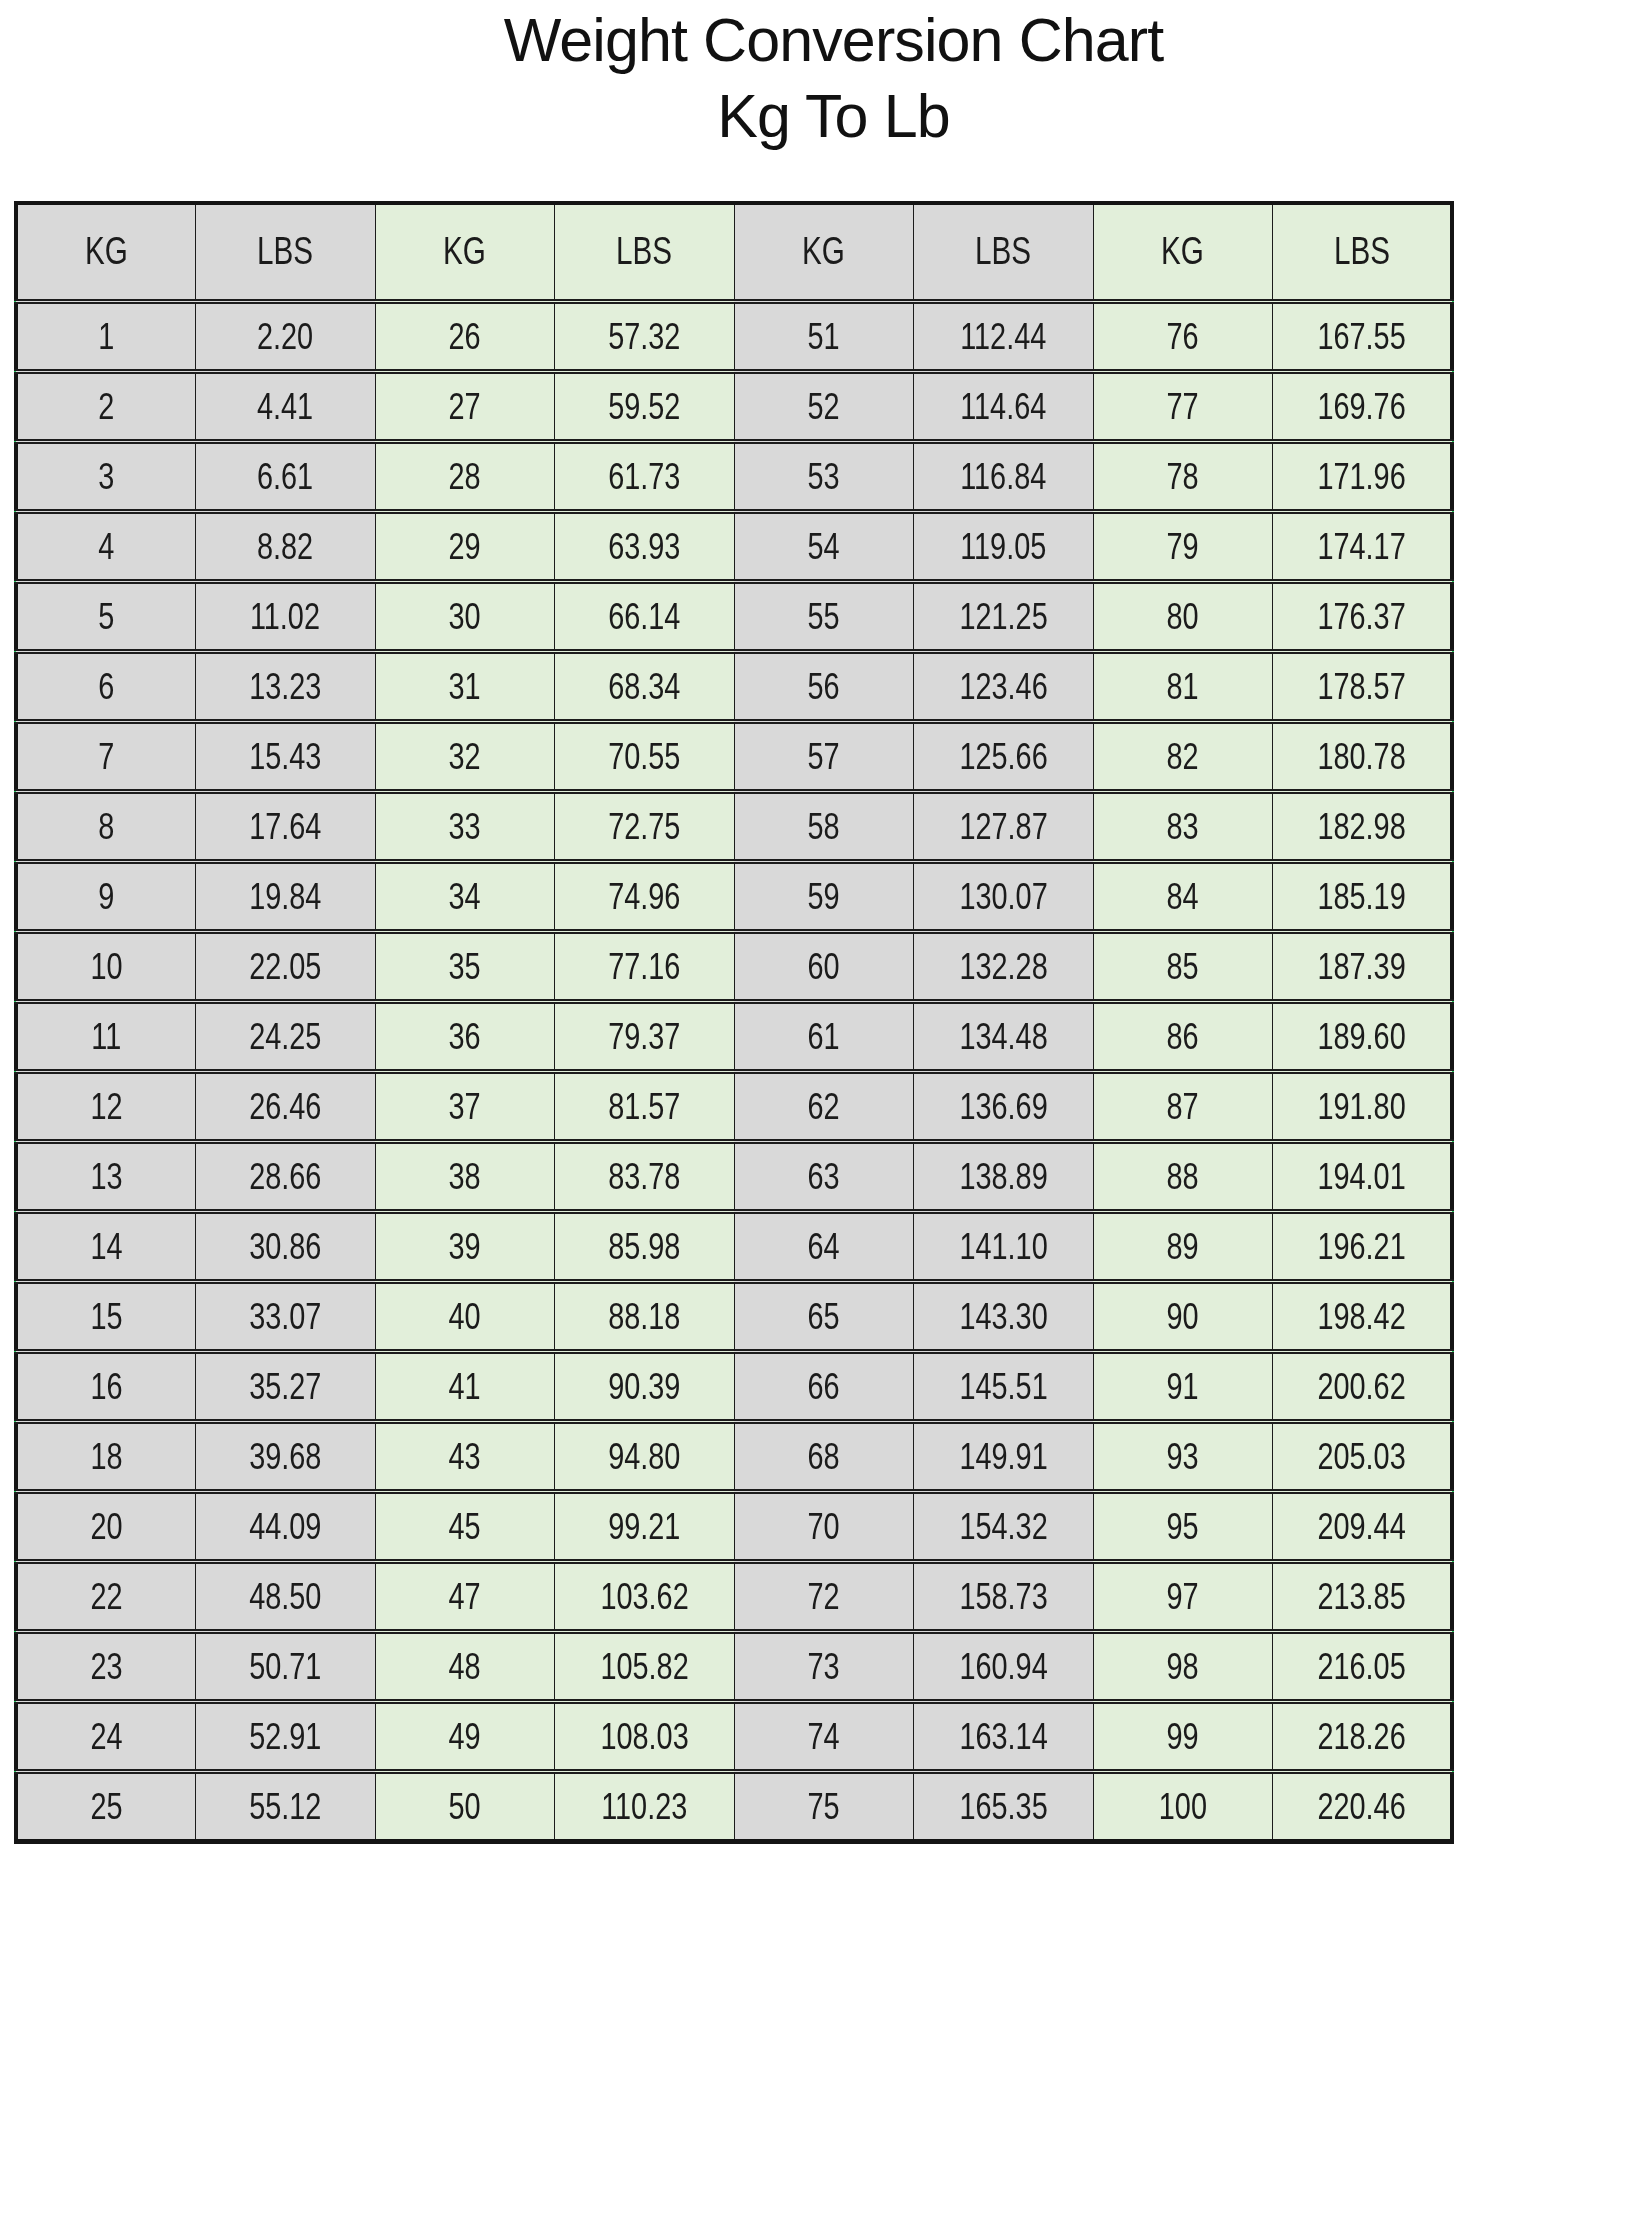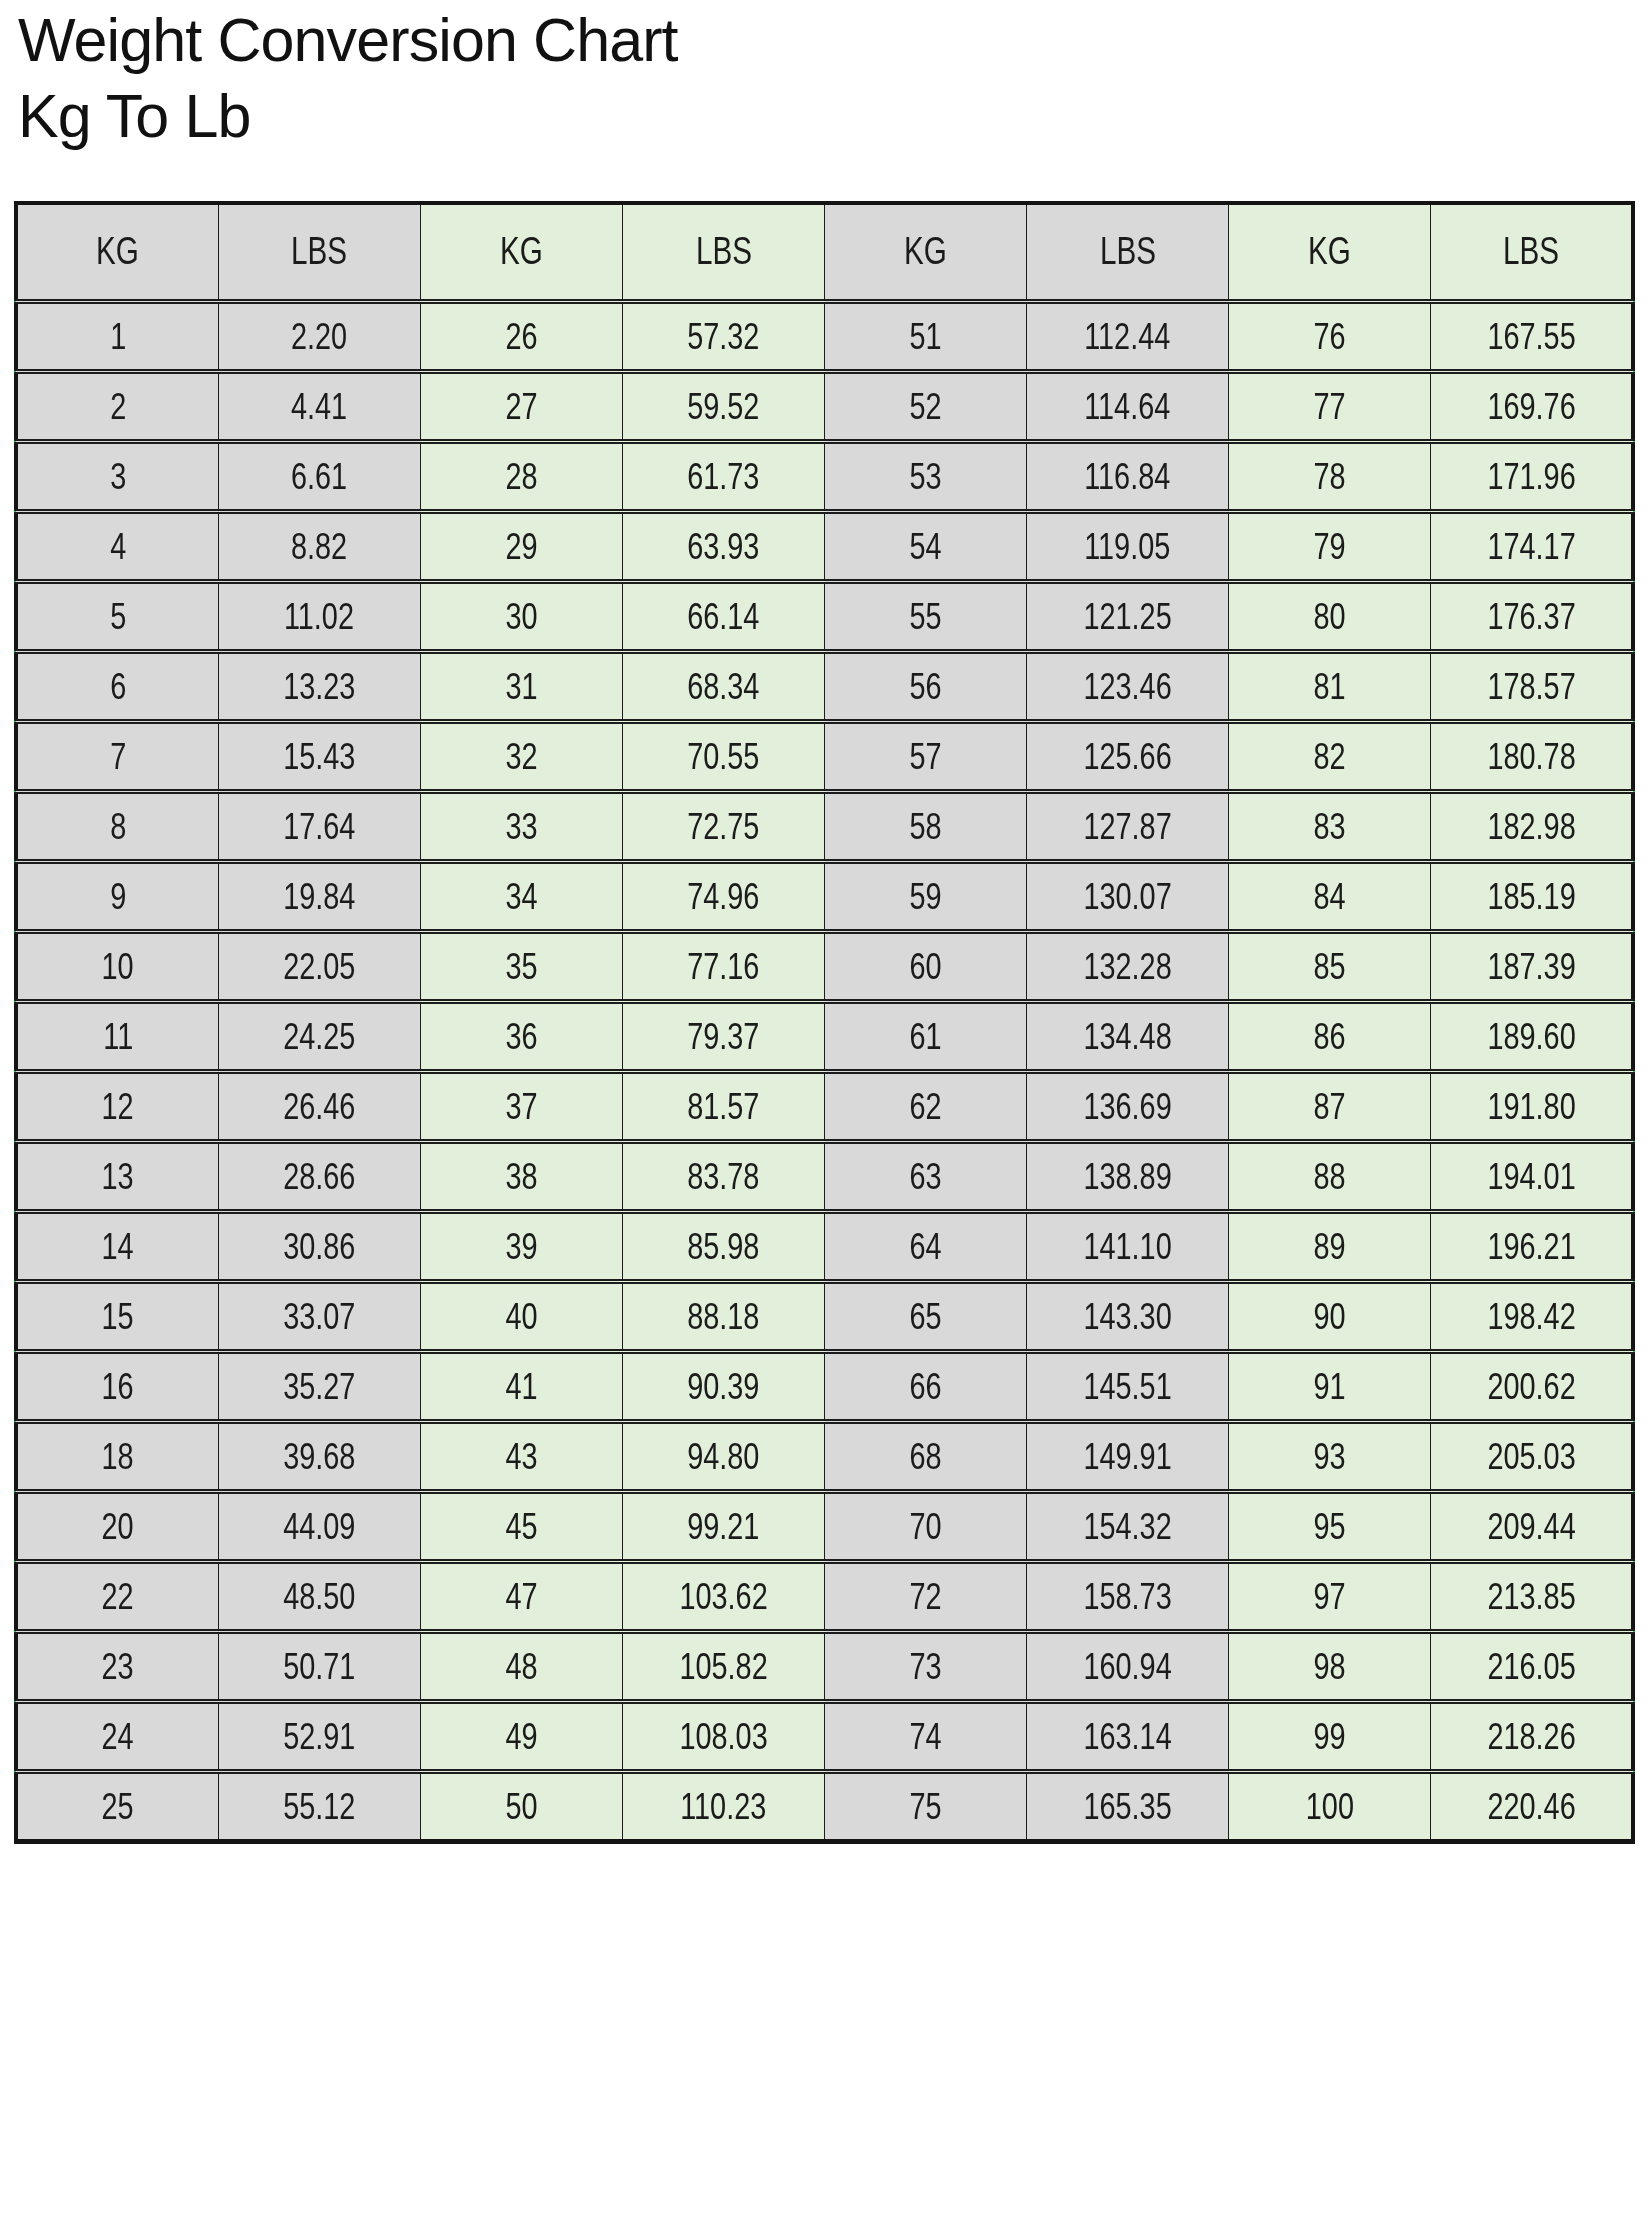--- a/index.html
+++ b/index.html
@@ -14,31 +14,32 @@
   body{
     width:1649px;height:2214px;
     background:var(--page-bg);
     font-family:"Liberation Sans","DejaVu Sans",sans-serif;
     color:var(--text);
     overflow:hidden;
   }
   .page{width:1649px;height:2214px;position:relative;}
   .title-block{
     padding-top:1.7px;
+    text-align:center;
     font-size:61px;
     line-height:76px;
     font-weight:400;
     color:#111;
     letter-spacing:-0.9px;
     padding-left:18px;
   }
   table.conv{
     border-collapse:collapse;
     table-layout:fixed;
-    width:1621px;
+    width:1440px;
     margin:47px 26px 0 14px;
     border:4.3px solid #141414;
     background:#22c55e;
   }
   th,td{
     padding:0;
     text-align:center;
     vertical-align:middle;
     border-left:1.7px solid var(--border);
     border-right:1.7px solid var(--border);

